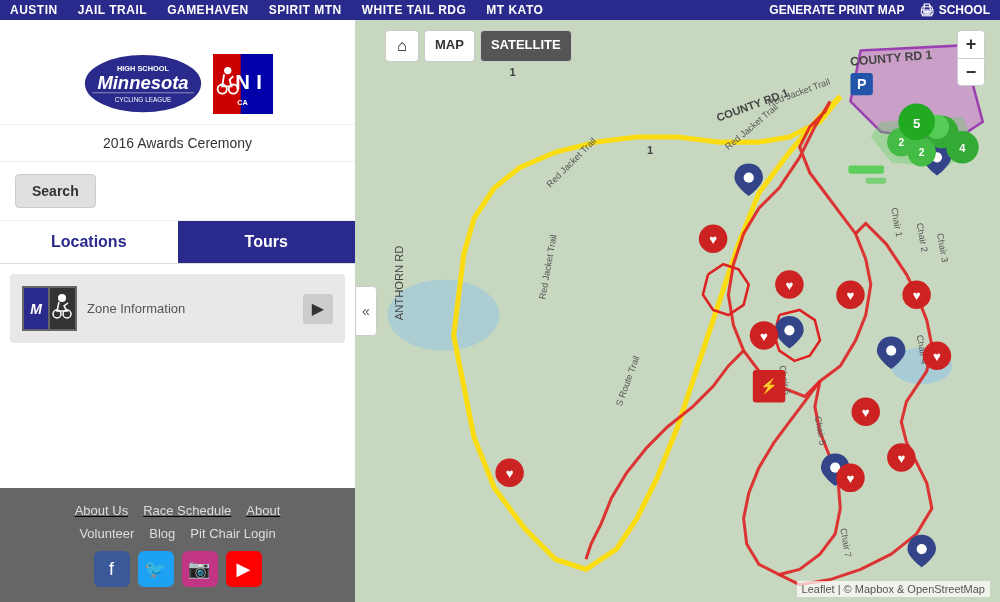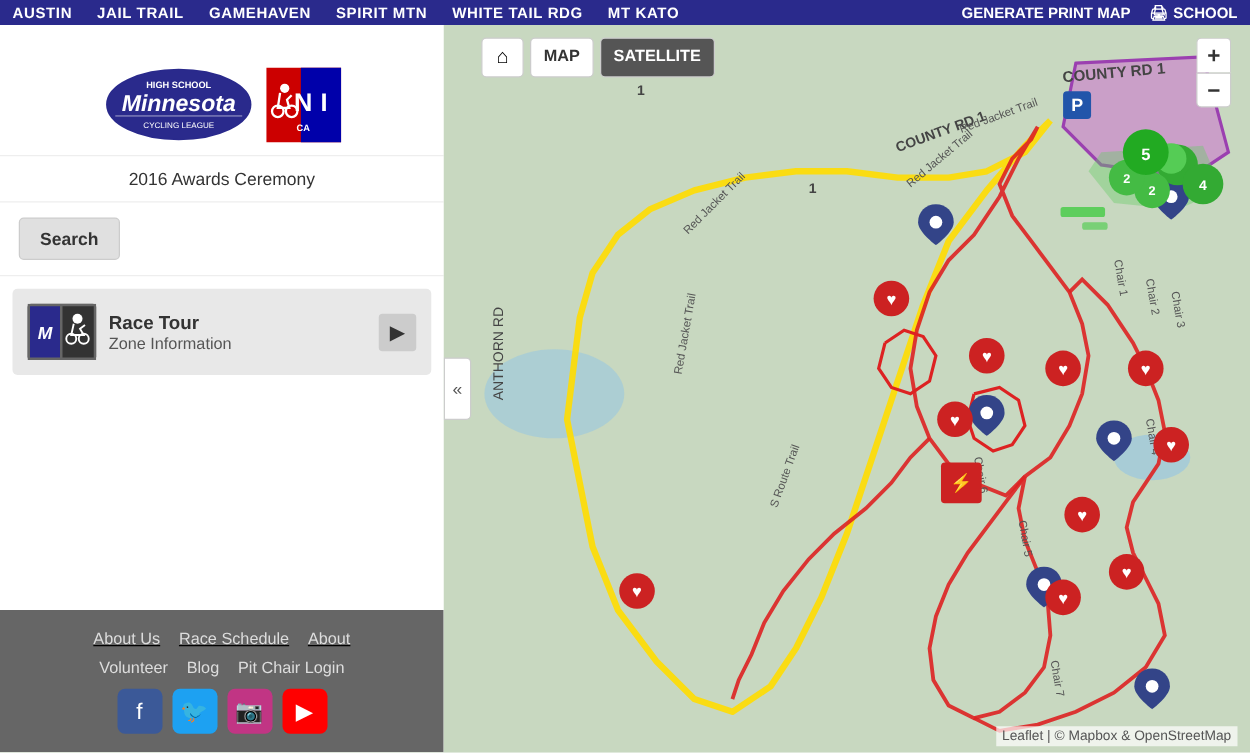--- a/index.html
+++ b/index.html
@@ -366,38 +366,41 @@
     </div>
 
     <div id="awards-text">
       <span>2016 Awards Ceremony</span>
     </div>
 
     <div id="search-area">
       <button>Search</button>
     </div>
 
+    <div id="tabs">
+      <div class="tab inactive">Locations</div>
+      <div class="tab active">Tours</div>
+    </div>
 
     <div id="race-tour-card">
       <div class="race-tour-logo">
         <svg width="55" height="45" viewBox="0 0 55 45">
           <rect width="55" height="45" fill="#666"></rect>
           <rect x="2" y="2" width="24" height="41" fill="#2a2a8c"></rect>
           <rect x="28" y="2" width="25" height="41" fill="#333"></rect>
 
           <text x="14" y="28" text-anchor="middle" fill="white" font-size="14" font-family="Arial" font-weight="bold" font-style="italic">M</text>
 
           <circle cx="40" cy="12" r="4" fill="white"></circle>
           <path d="M37 16 L35 25 L45 25 L42 20 L46 17" fill="none" stroke="white" stroke-width="1.5"></path>
           <circle cx="35" cy="28" r="4" fill="none" stroke="white" stroke-width="1.5"></circle>
           <circle cx="45" cy="28" r="4" fill="none" stroke="white" stroke-width="1.5"></circle>
         </svg>
       </div>
       <div class="race-tour-info">
-        <div class="race-tour-title">Race Tour</div>
         <div class="race-tour-sub">Zone Information</div>
       </div>
       <div class="race-tour-arrow">▶</div>
     </div>
 
     <div id="footer">
       <div id="footer-links">
         <a href="#">About Us</a>
         <a href="#">Race Schedule</a>
         <a href="#">About</a>

